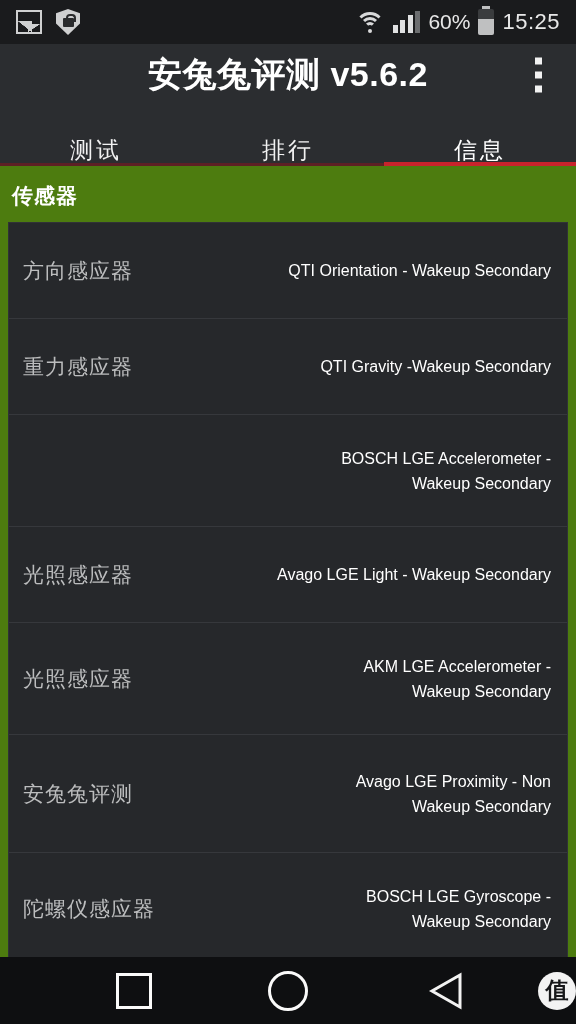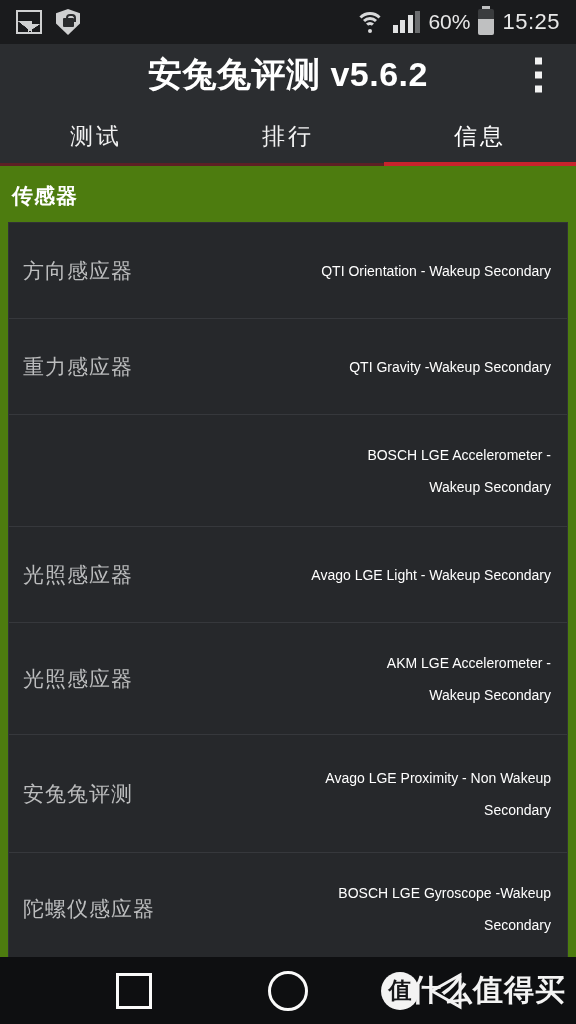--- a/index.html
+++ b/index.html
@@ -68,41 +68,41 @@
   .appbar {
     position: relative; height: 62px; background: #2b2d30;
     display: flex; align-items: center; justify-content: center;
   }
   .appbar .title { color: #ffffff; font-size: 34px; font-weight: bold; letter-spacing: .5px; }
   .overflow { position: absolute; right: 28px; top: 50%; transform: translateY(-50%);
     display: flex; flex-direction: column; gap: 7px; padding: 6px; cursor: pointer; }
   .overflow i { display: block; width: 7px; height: 7px; background: #f2f2f2; }
 
   
-  .tabs { position: relative; height: 60px; background: #2b2d30; display: flex; }
+  .tabs { position: relative; height: 60px; background: #2b2d30; display: flex; align-items: flex-end; }
   .tab { flex: 1; display: flex; align-items: center; justify-content: center;
     color: #f1f1f1; font-size: 23px; letter-spacing: 3px; cursor: pointer; }
   .tab.active { color: #ffffff; }
   .tab-underline-base { position: absolute; left: 0; right: 0; bottom: 0; height: 3px; background: #5d2025; }
   .tab-indicator { position: absolute; bottom: 0; height: 4px; background: #c8232c; width: 33.33%; left: 66.66%; }
 
   
   .section-title { color: #ffffff; font-size: 21px; font-weight: bold; padding: 16px 12px 12px 12px; letter-spacing: 1px; }
 
   
   .card {
     margin: 0 8px; border: 1px solid #303236; border-bottom: none;
     background: #26282b;
   }
   .row {
     display: flex; align-items: center; padding: 0 16px 0 14px;
     border-bottom: 1px solid #36383c; min-height: 96px;
   }
   .row .label { color: #bcbdbe; font-size: 21px; letter-spacing: 1px; flex: 0 0 auto; }
-  .row .value { color: #ffffff; font-size: 14px; text-align: right; margin-left: auto; line-height: 32px; max-width: 300px; }
+  .row .value { color: #ffffff; font-size: 16px; text-align: right; margin-left: auto; line-height: 25px; max-width: 300px; }
 
   
   .navbar {
     position: absolute; left: 0; bottom: 0; width: 576px; height: 67px;
     background: #0e0f11; display: flex; align-items: center;
   }
   .nav-recents { position: absolute; left: 116px; width: 36px; height: 36px; border: 3px solid #fafafa; }
   .nav-home { position: absolute; left: 268px; width: 40px; height: 40px; border: 3px solid #fafafa; border-radius: 50%; }
   .nav-back { position: absolute; left: 428px; width: 34px; height: 38px; }
   .nav-back svg { display: block; }
@@ -208,17 +208,16 @@
   <div class="navbar">
     <div class="nav-recents"></div>
     <div class="nav-home"></div>
     <div class="nav-back">
       <svg width="34" height="38" viewBox="0 0 34 38" fill="none">
         <path d="M32 3 L32 35 L4 19 Z" stroke="#f2f2f2" stroke-width="3" fill="none"></path>
       </svg>
     </div>
     <div class="watermark">
       <span class="wm-badge">值</span>
-      <span class="wm-text">什么值得买</span>
     </div>
   </div>
 
 </div>
 
 </body></html>

